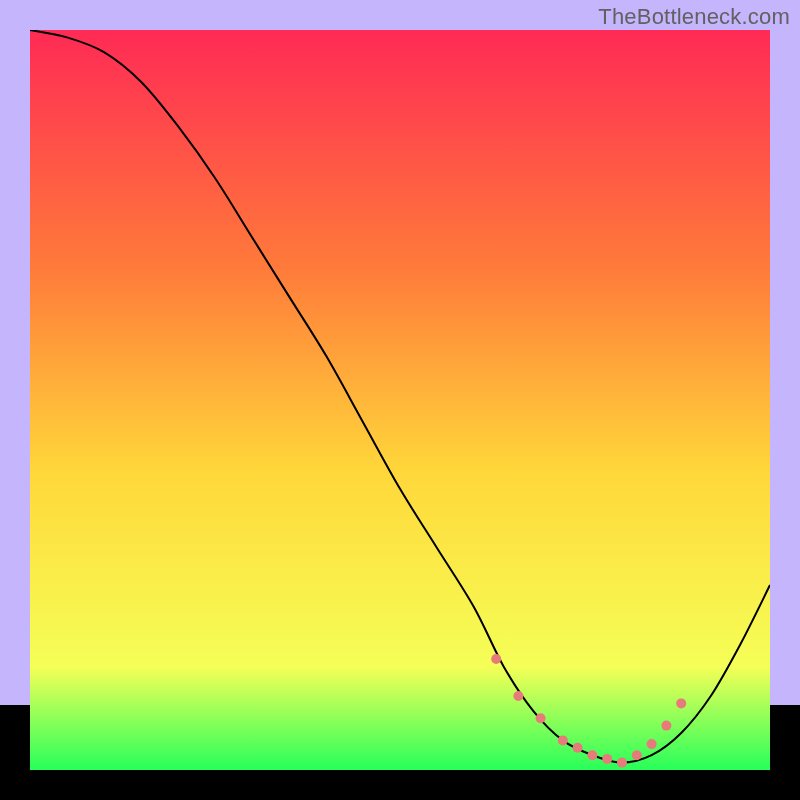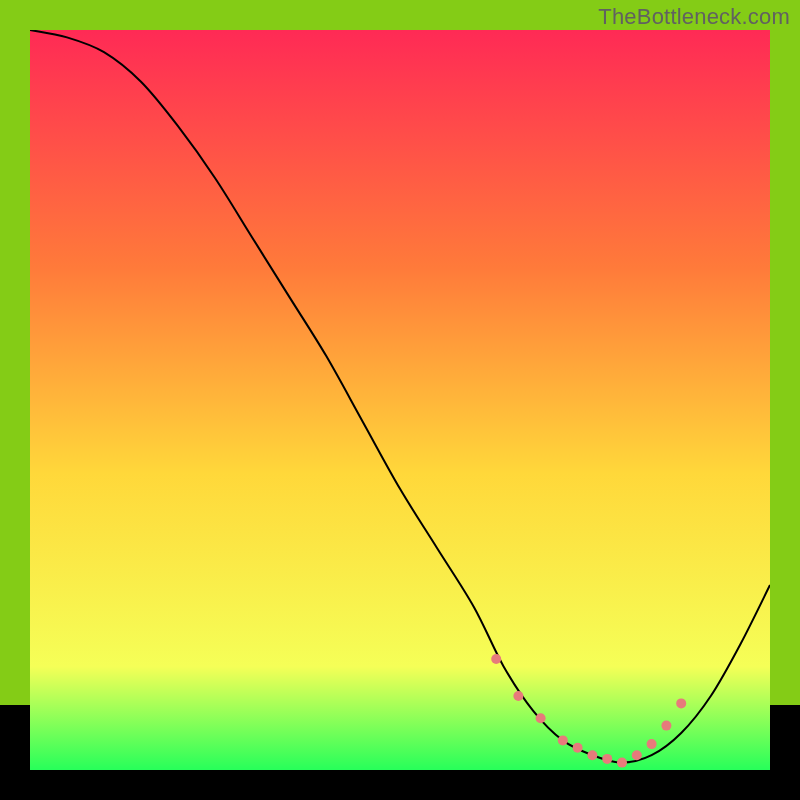--- a/index.html
+++ b/index.html
@@ -8,21 +8,21 @@
     width: 800px;
     height: 800px;
     background: #000;
     font-family: Arial, Helvetica, sans-serif;
     overflow: hidden;
   }
   .frame {
     position: relative;
     width: 800px;
     height: 705px;
-    background: #84cc16;
+    background: #c4b5fd;
   }
   .attribution {
     position: absolute;
     top: 4px;
     right: 10px;
     color: #616161;
     font-size: 22px;
     font-weight: 400;
     letter-spacing: 0.2px;
   }

